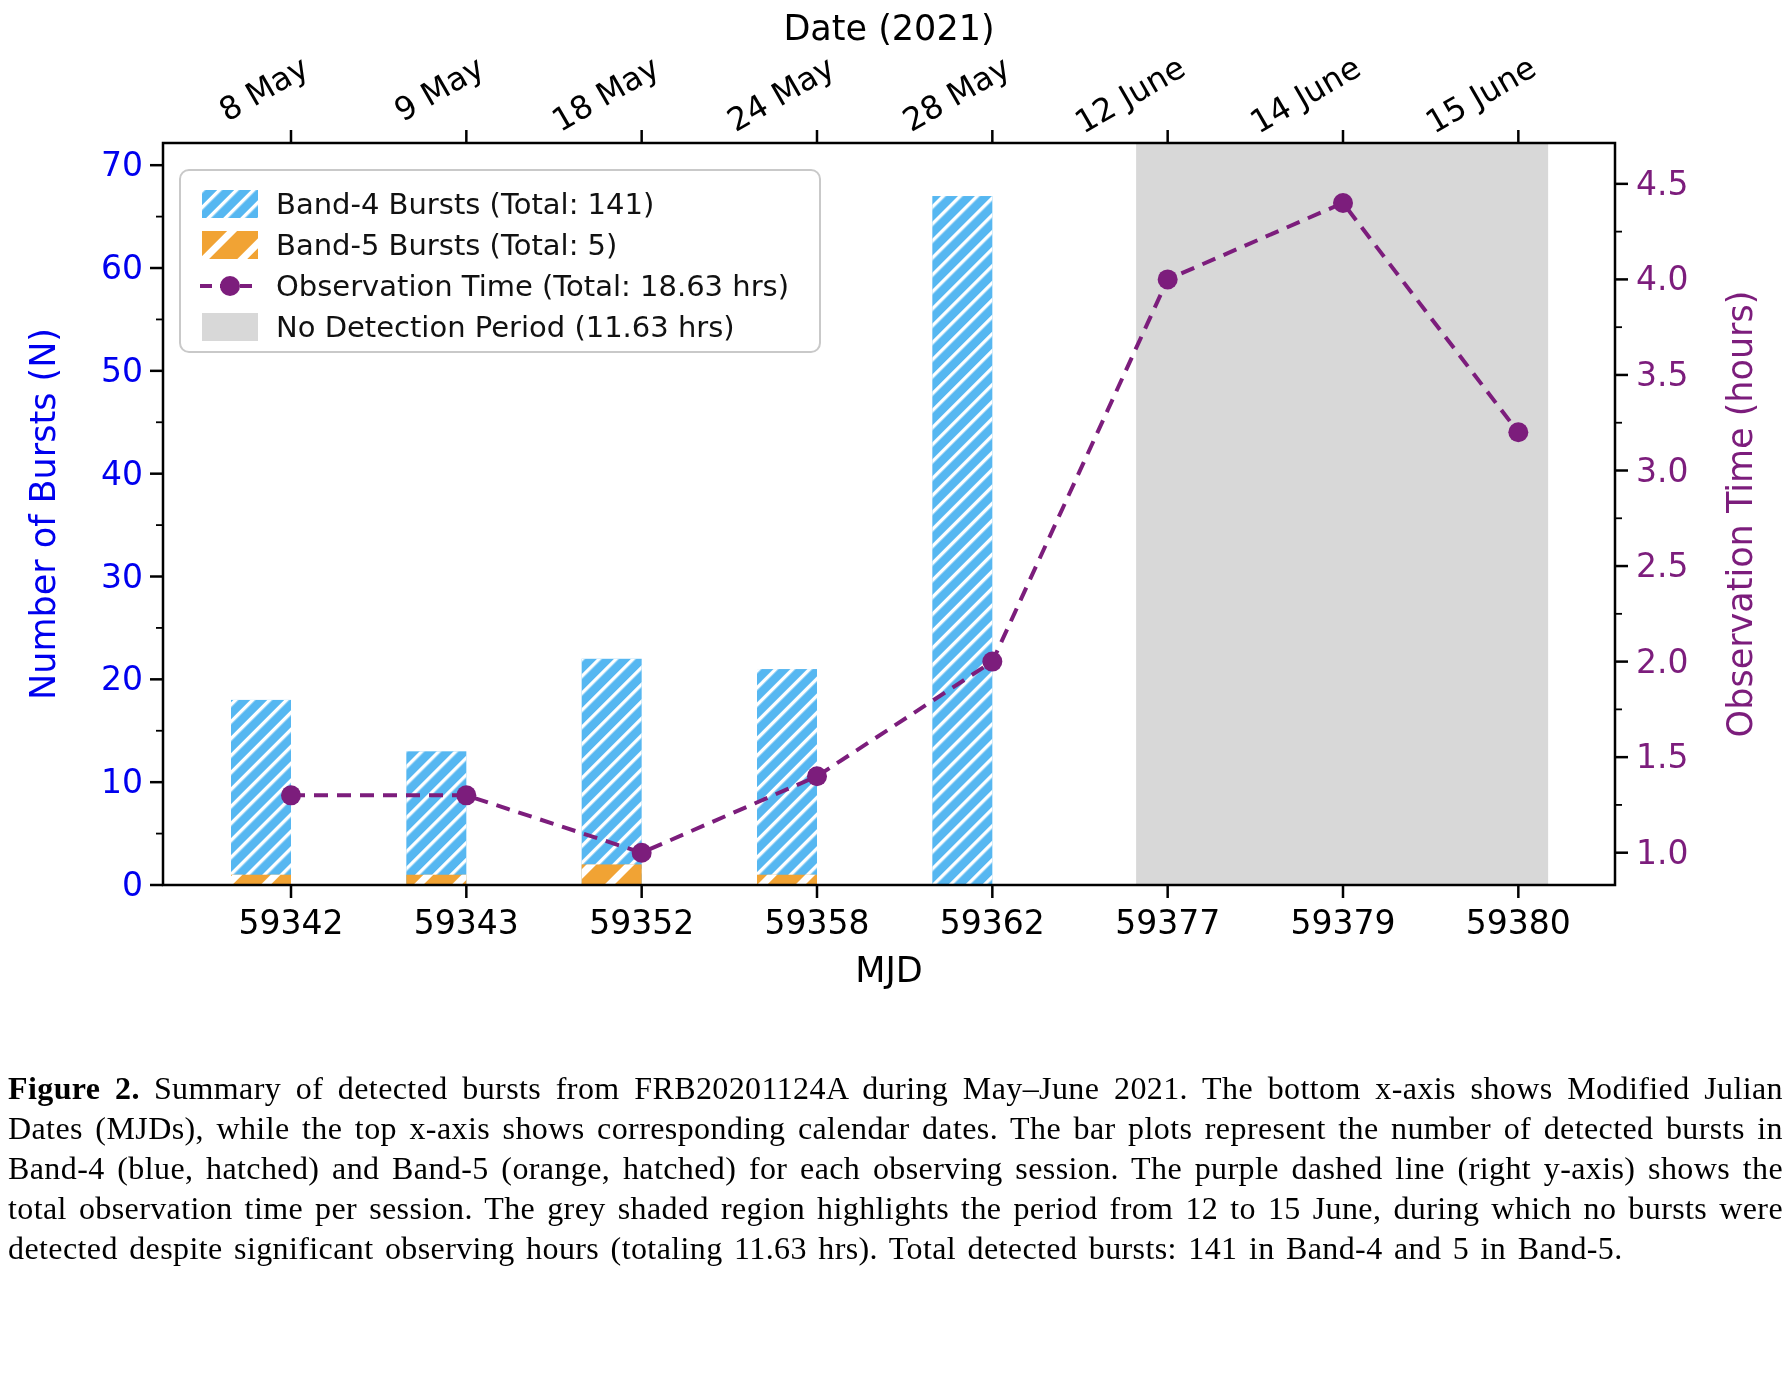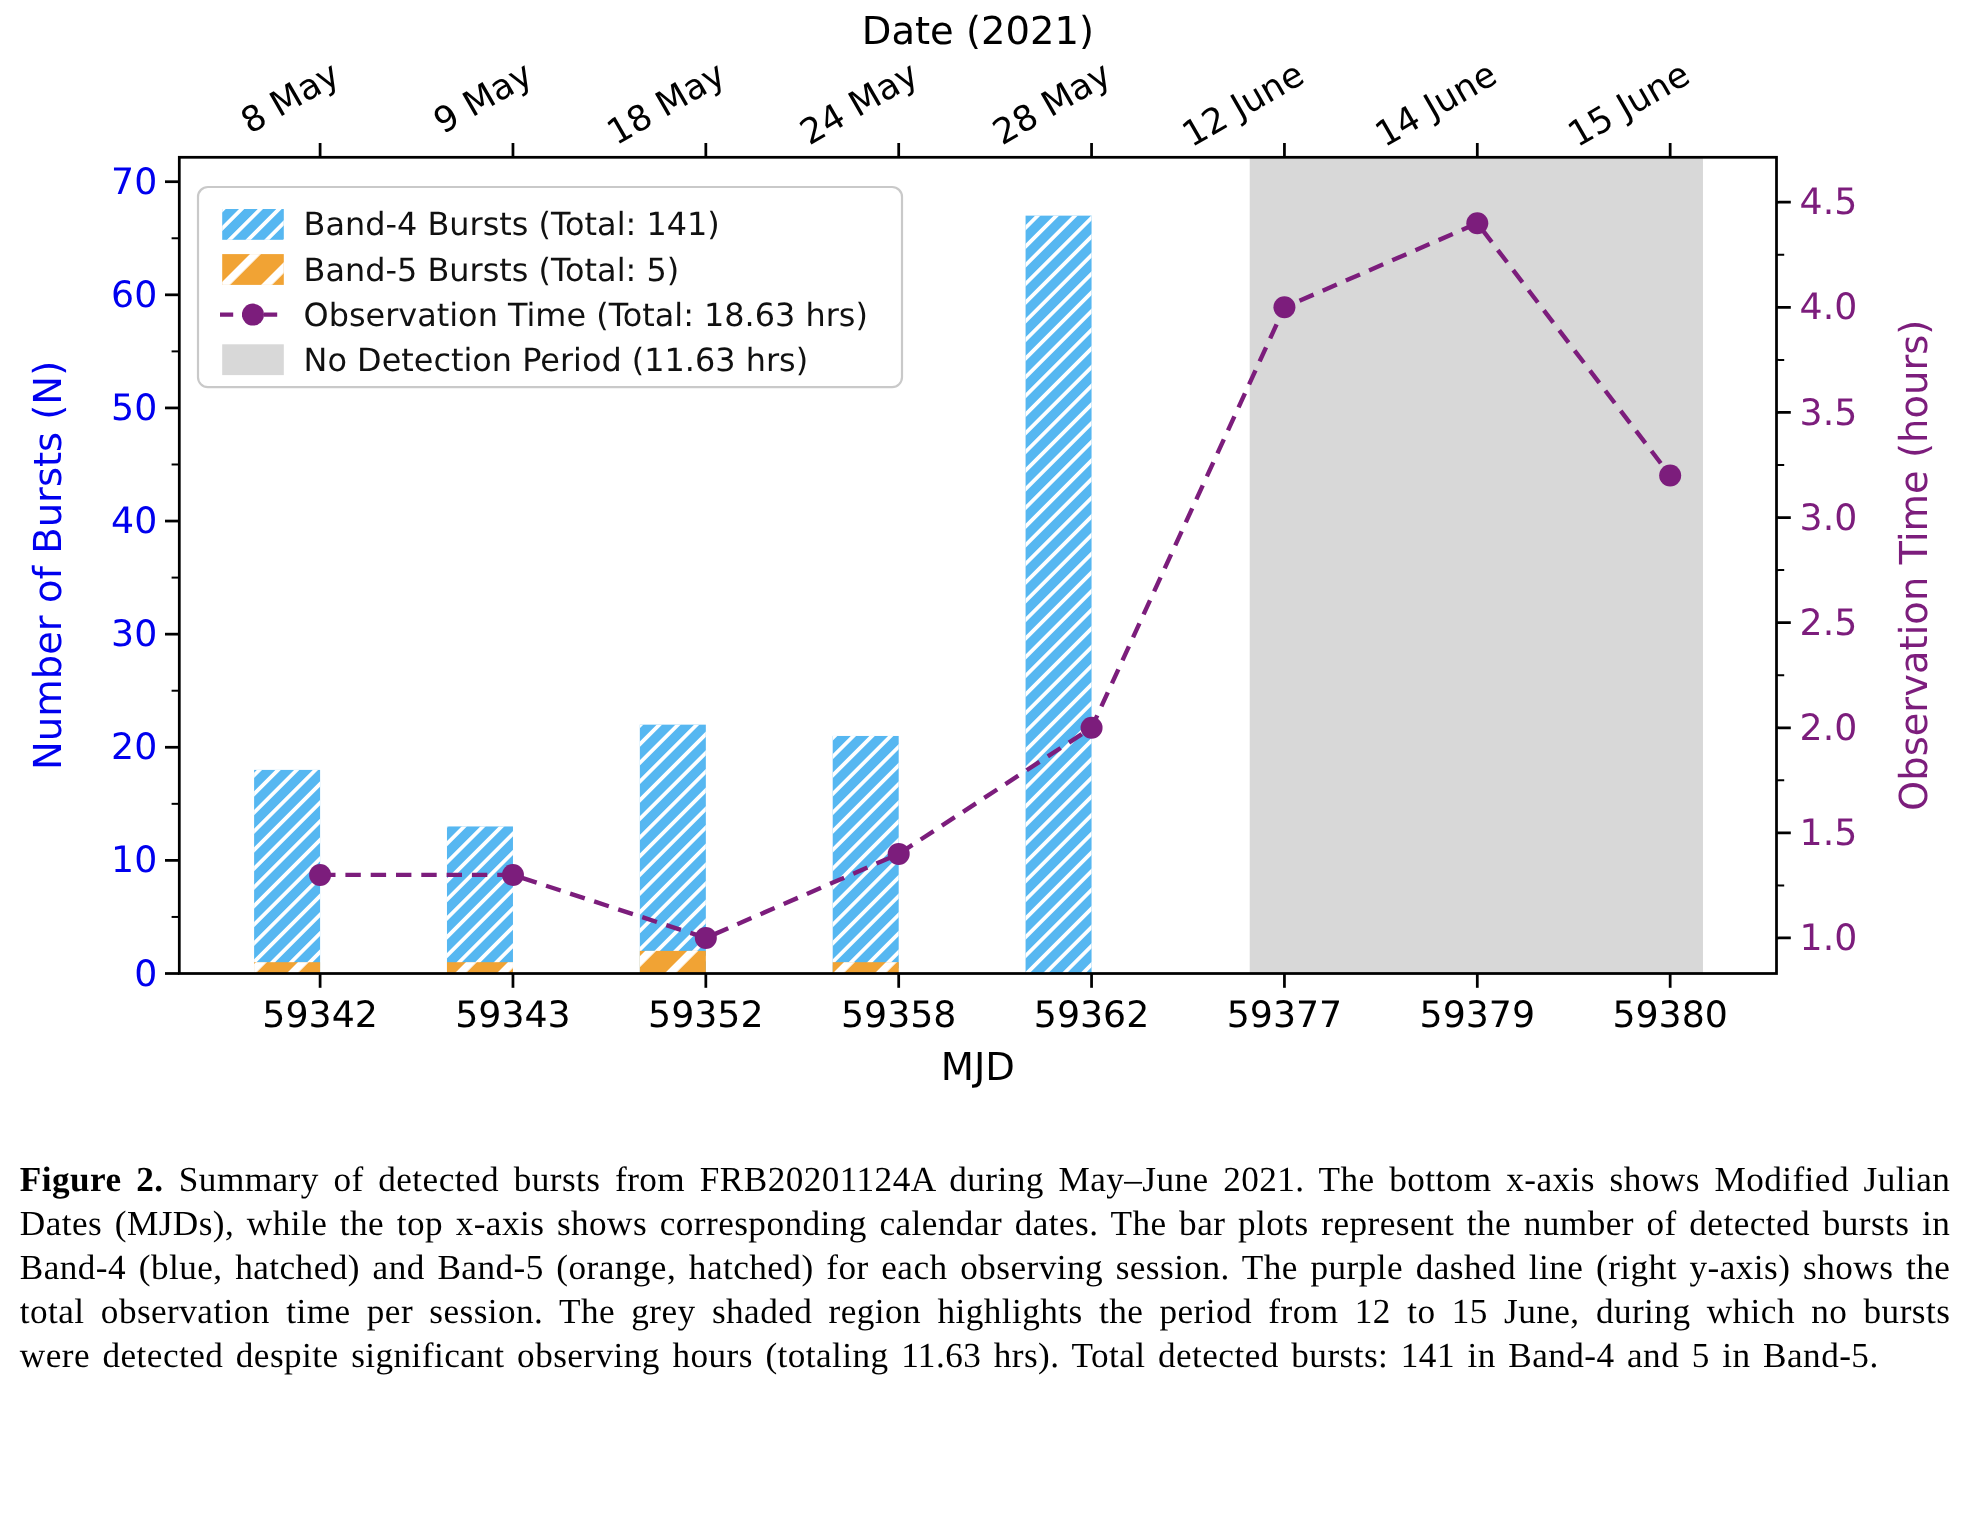--- a/index.html
+++ b/index.html
@@ -2,22 +2,22 @@
 <html><head>
 <meta charset="utf-8">
 <style>
   html,body{margin:0;padding:0;background:#ffffff;}
   body{width:1791px;height:1377px;font-family:"DejaVu Sans",sans-serif;overflow:hidden;}
   #figure-wrap{position:relative;width:1791px;height:1377px;background:#ffffff;}
   #chart-svg{display:block;}
   figcaption{
     box-sizing:border-box;
     width:1791px;
-    padding:0 18px;
-    margin-top:12px;
+    padding:0 8px;
+    margin-top:28px;
     font-family:"Liberation Serif","DejaVu Serif",serif;
     font-size:32px;
     line-height:40px;
     letter-spacing:0.4px;
     word-spacing:3px;
     color:#000;
     text-align:justify;
   }
   .cap-tag{font-weight:bold;margin-right:14px;}
 </style>

